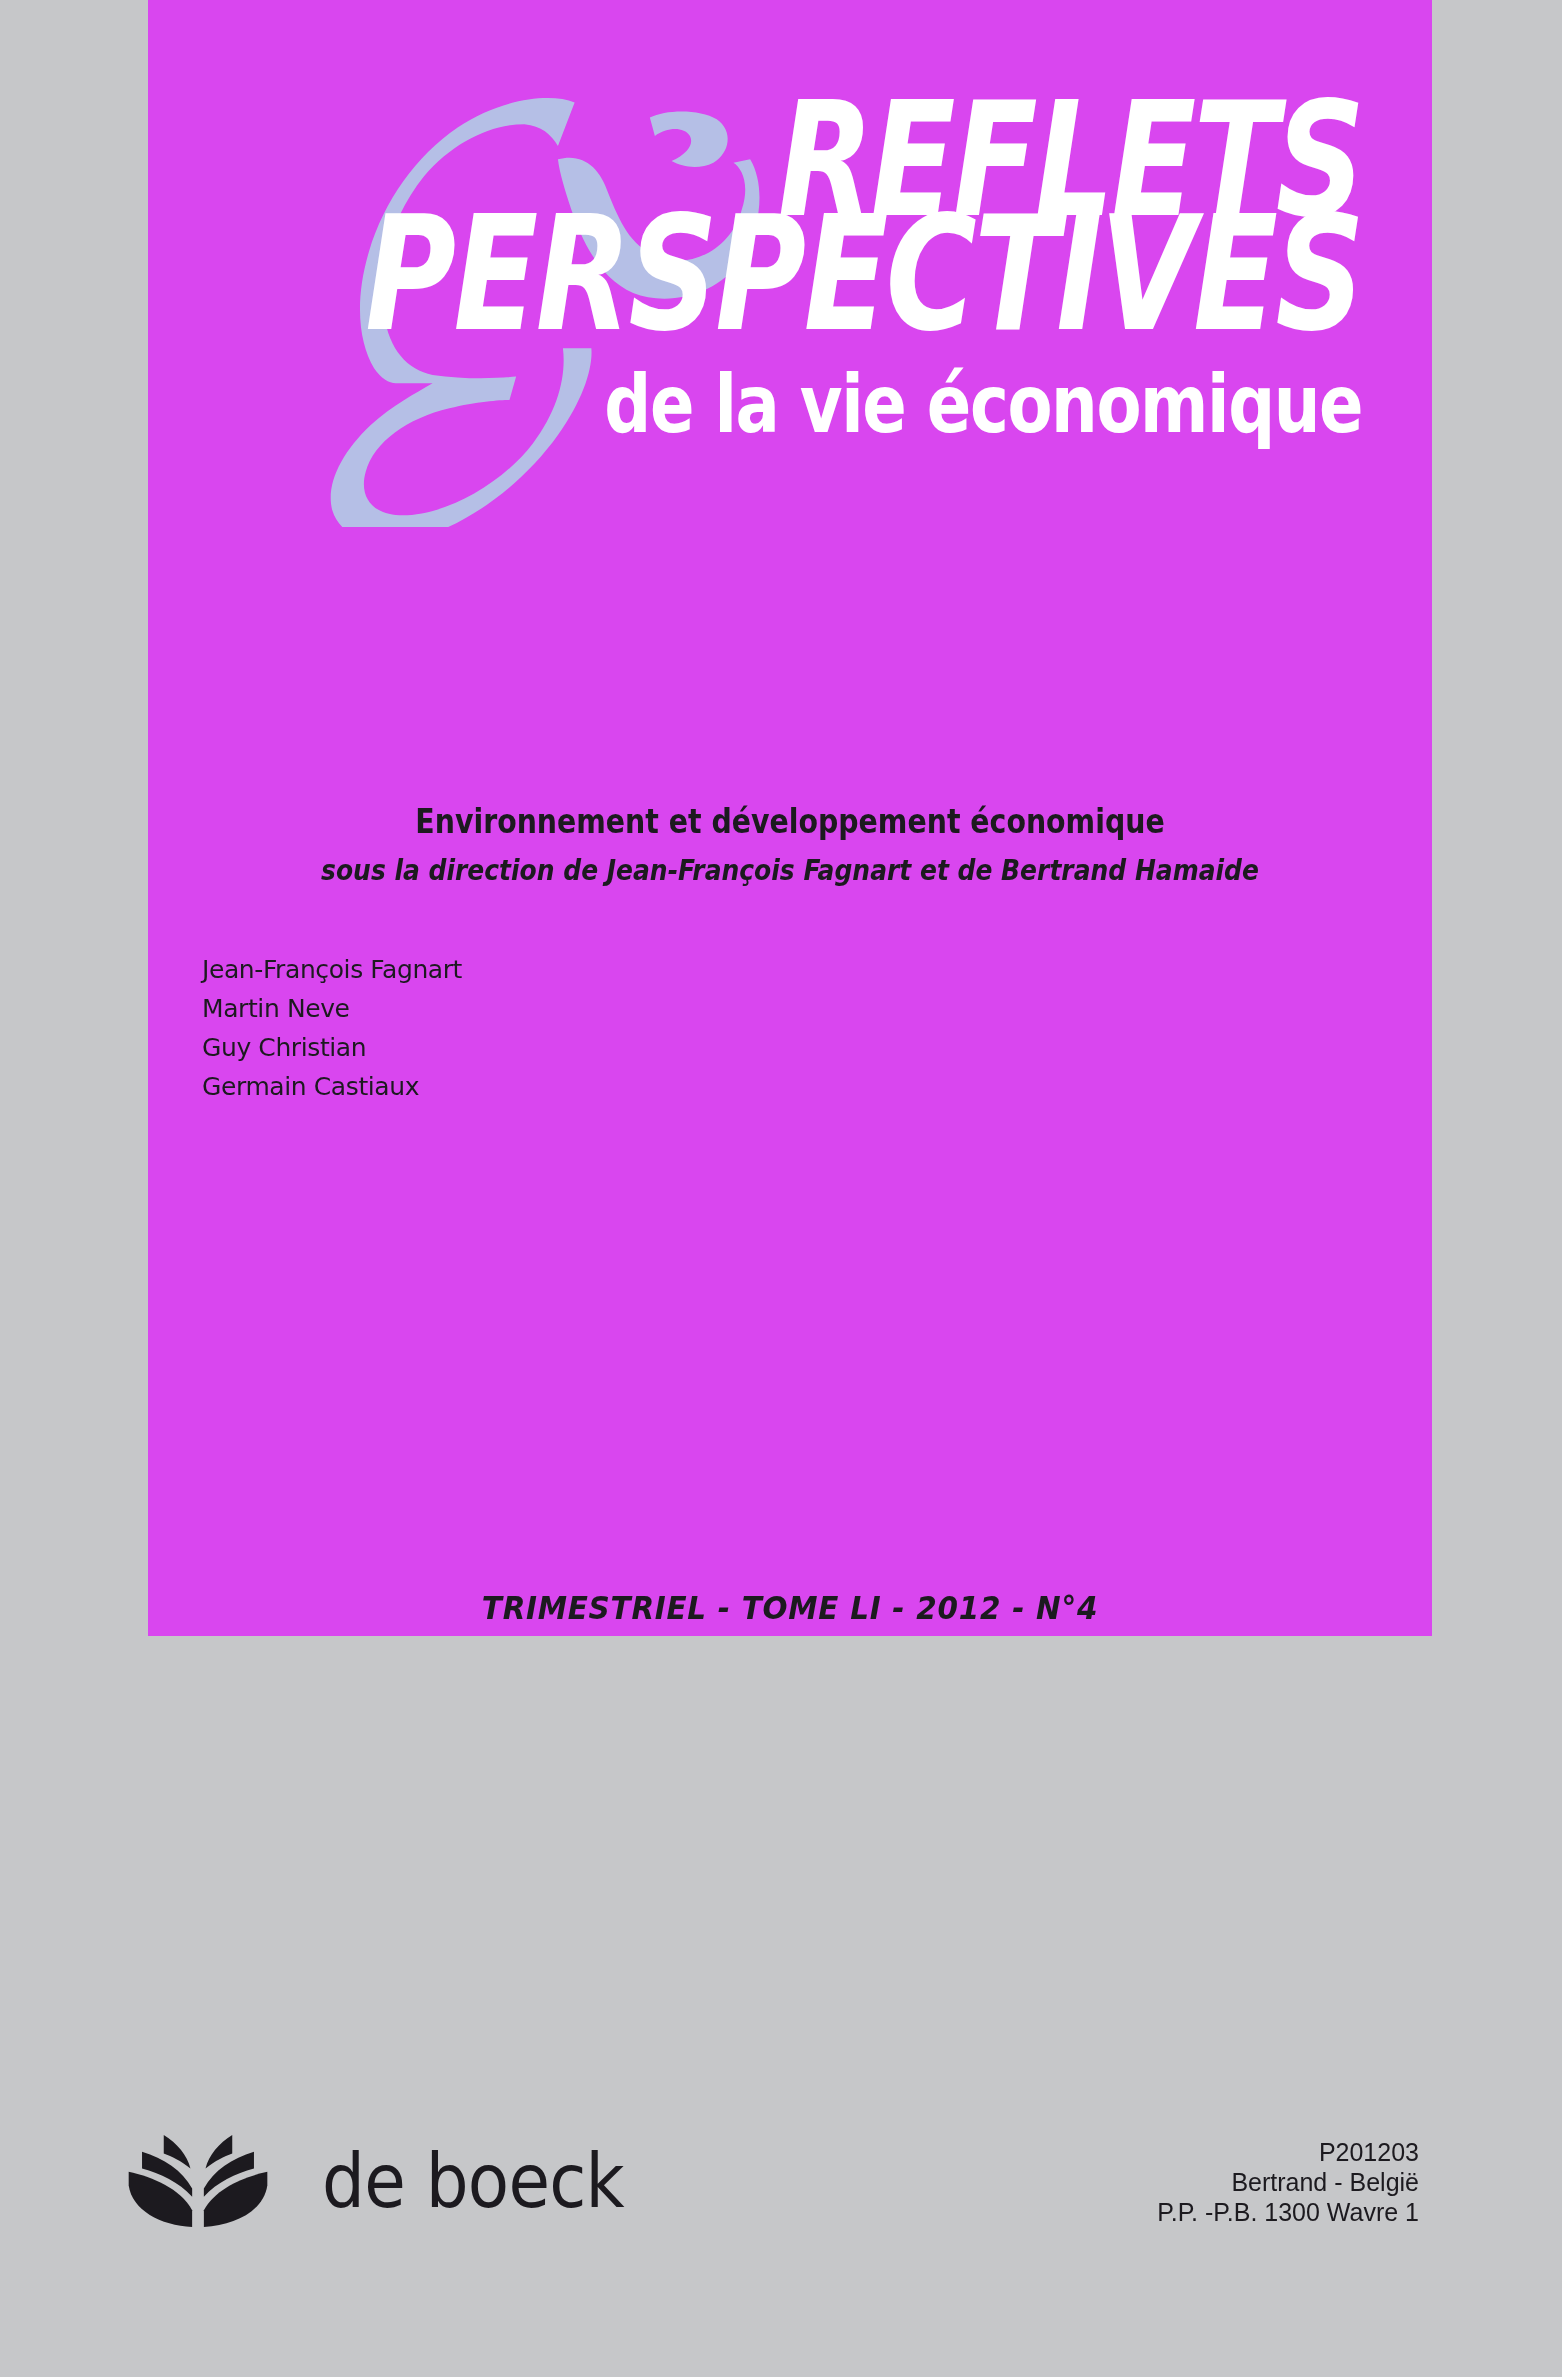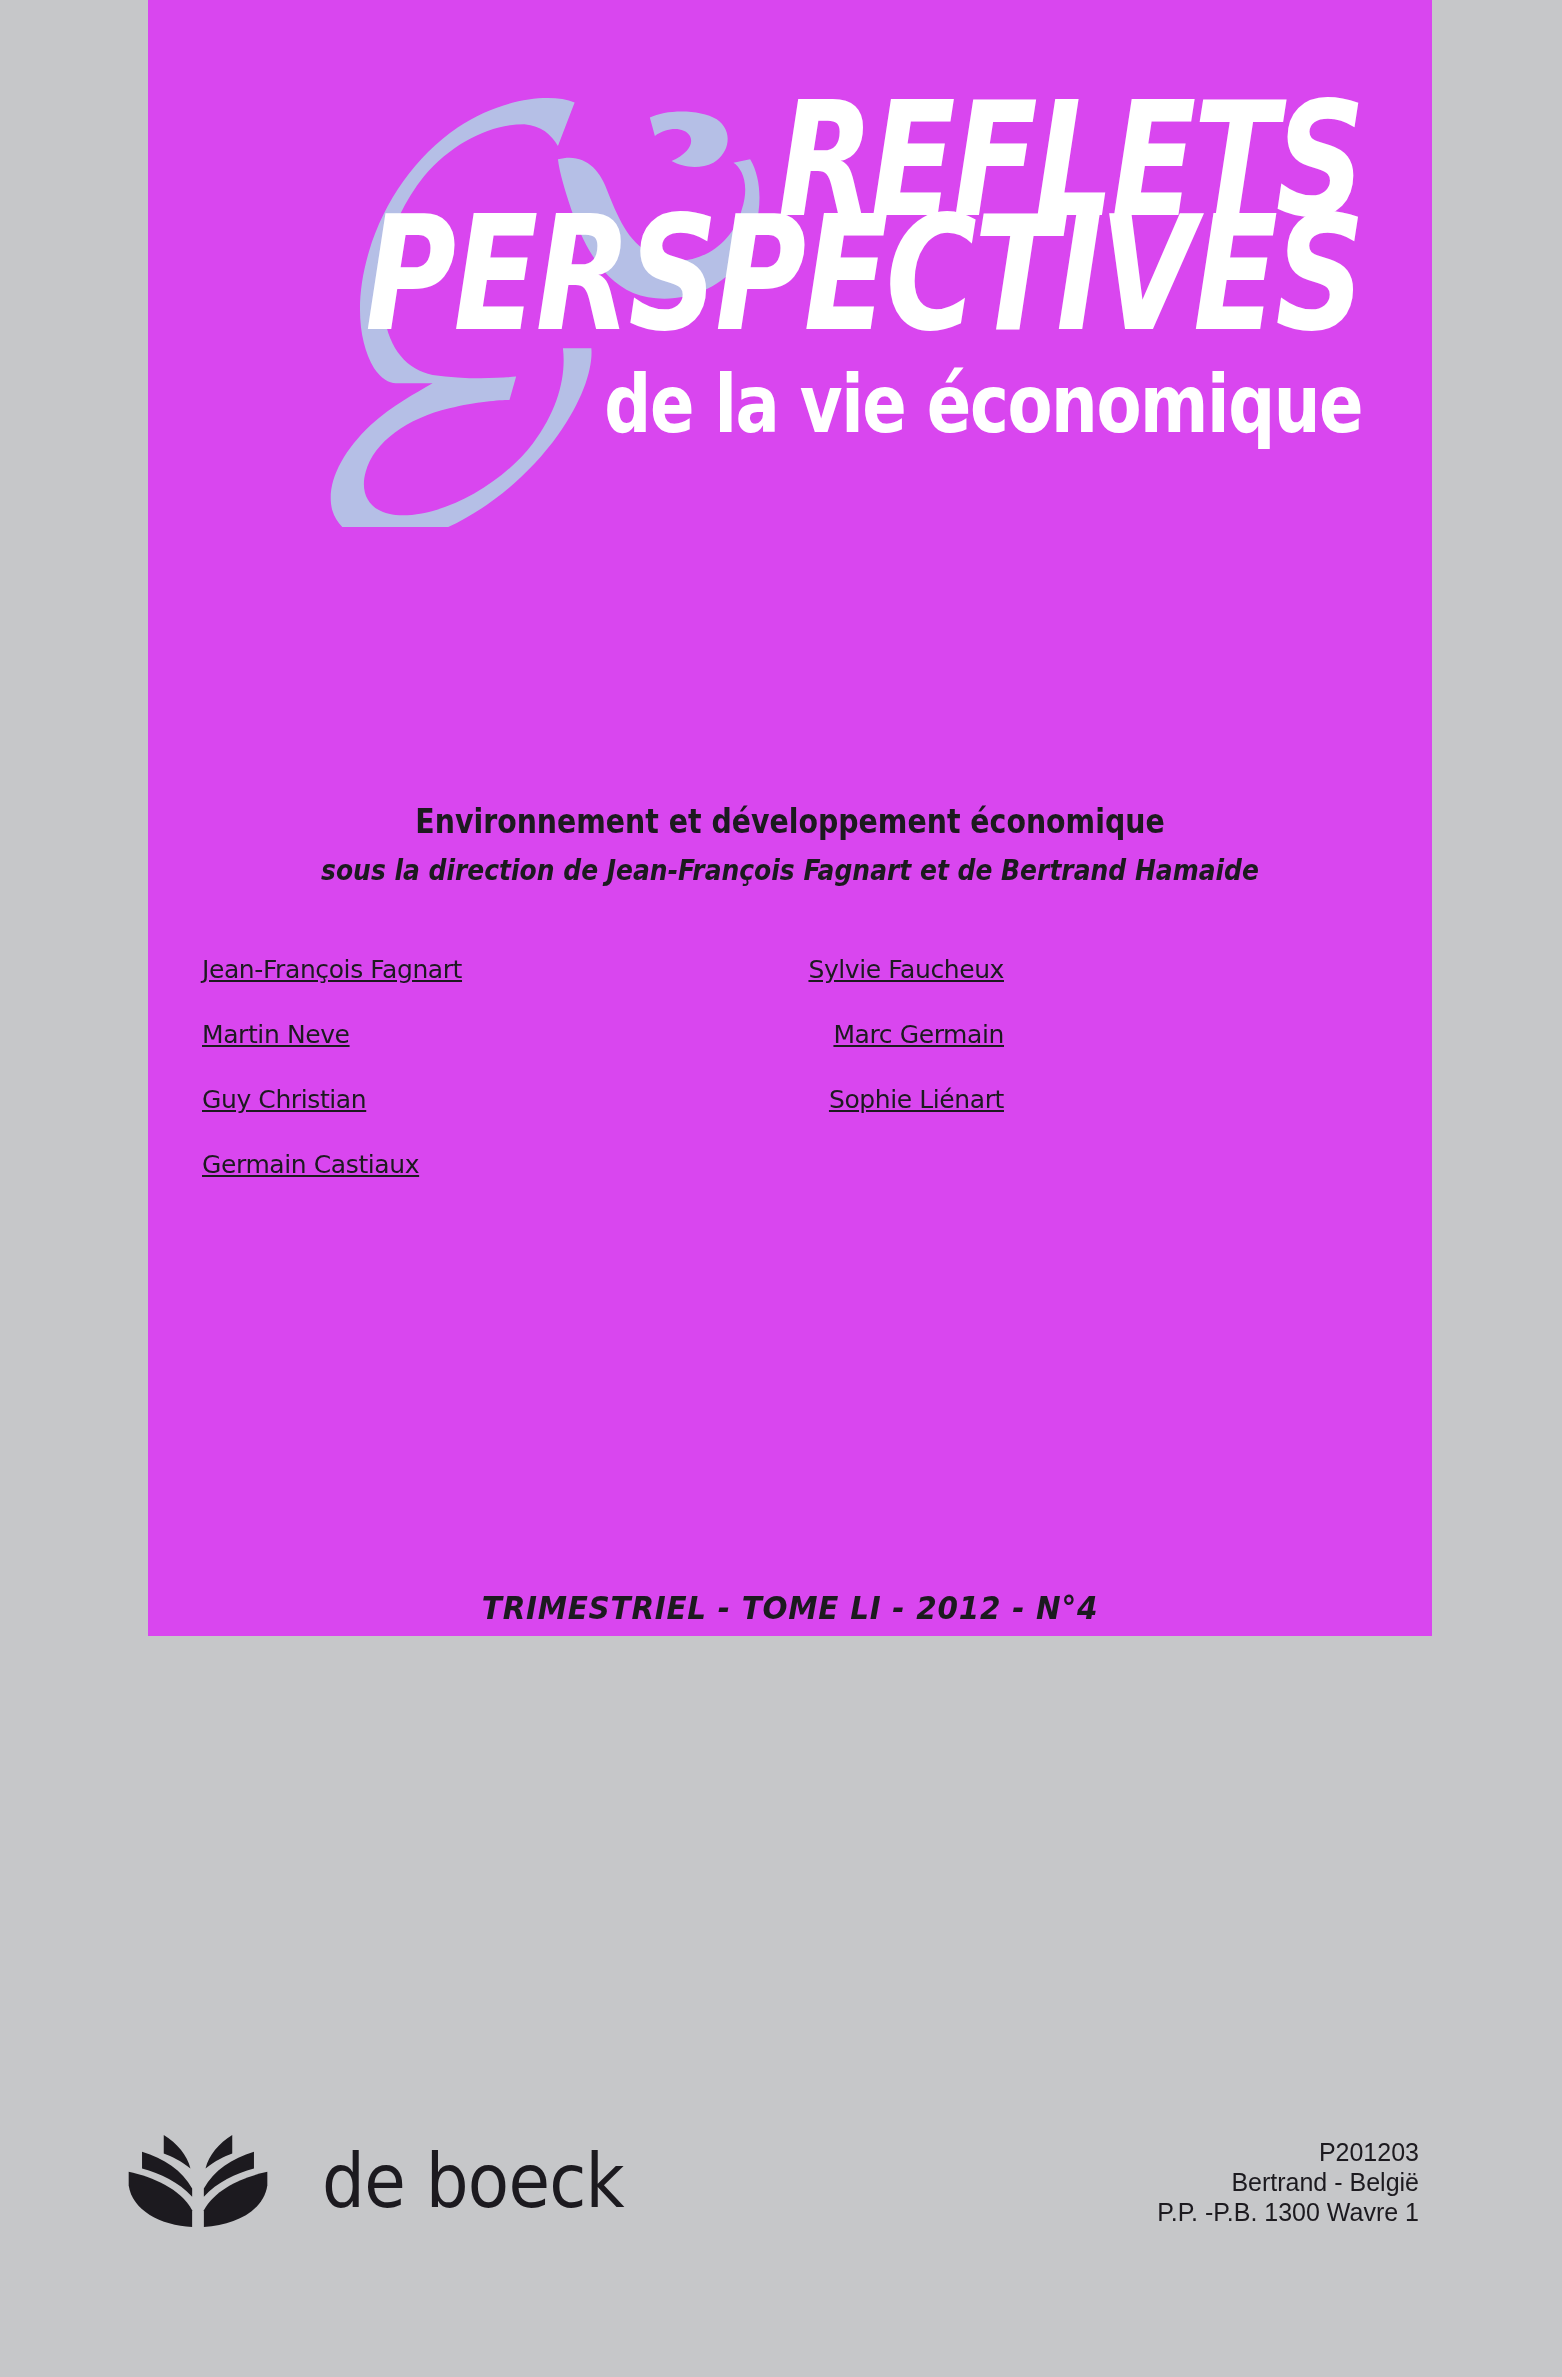--- a/index.html
+++ b/index.html
@@ -68,21 +68,21 @@
     }
     .authors {
       position: absolute; left: 54px; right: 27px; top: 953px;
       display: grid;
       grid-template-columns: 1fr 1fr 1fr;
       row-gap: 22px;
       color: #1c1a1f;
       font-size: 25px;
       line-height: 33px;
     }
-    .authors .col { display: flex; flex-direction: column; gap: 32px; text-decoration: underline; }
+    .authors .col { display: flex; flex-direction: column; gap: 6px; }
     .authors .col-left { align-items: flex-start; }
     .authors .col-center { align-items: center; }
     .authors .col-right { align-items: flex-end; }
     .authors span { white-space: nowrap; letter-spacing: -0.4px; }
     .issue-meta {
       position: absolute; left: 0; right: 0; top: 1592px;
       text-align: center;
       color: #1c1a1f;
       font-weight: bold;
       font-style: italic;
@@ -144,25 +144,20 @@
   <div class="issue-title">Environnement et développement économique</div>
   <div class="issue-sub">sous la direction de Jean-François Fagnart et de Bertrand Hamaide</div>
 
   <div class="authors">
     <div class="col col-left">
       <span>Jean-François Fagnart</span>
       <span>Martin Neve</span>
       <span>Guy Christian</span>
       <span>Germain Castiaux</span>
     </div>
-    <div class="col col-right">
-      <span>Sylvie Faucheux</span>
-      <span>Marc Germain</span>
-      <span>Sophie Liénart</span>
-    </div>
   </div>
 
   <div class="issue-meta">TRIMESTRIEL - TOME LI - 2012 - N°4</div>
 </div>
 
 <div class="publisher">
   <svg width="142" height="92" viewBox="0 0 170 110">
     <g fill="#1c1a1f">
       <path d="M 2 44 C 30 50 64 64 78 90 L 78 110 C 40 108 6 90 2 60 Z"></path>
       <path d="M 168 44 C 140 50 106 64 92 90 L 92 110 C 130 108 164 90 168 60 Z"></path>

